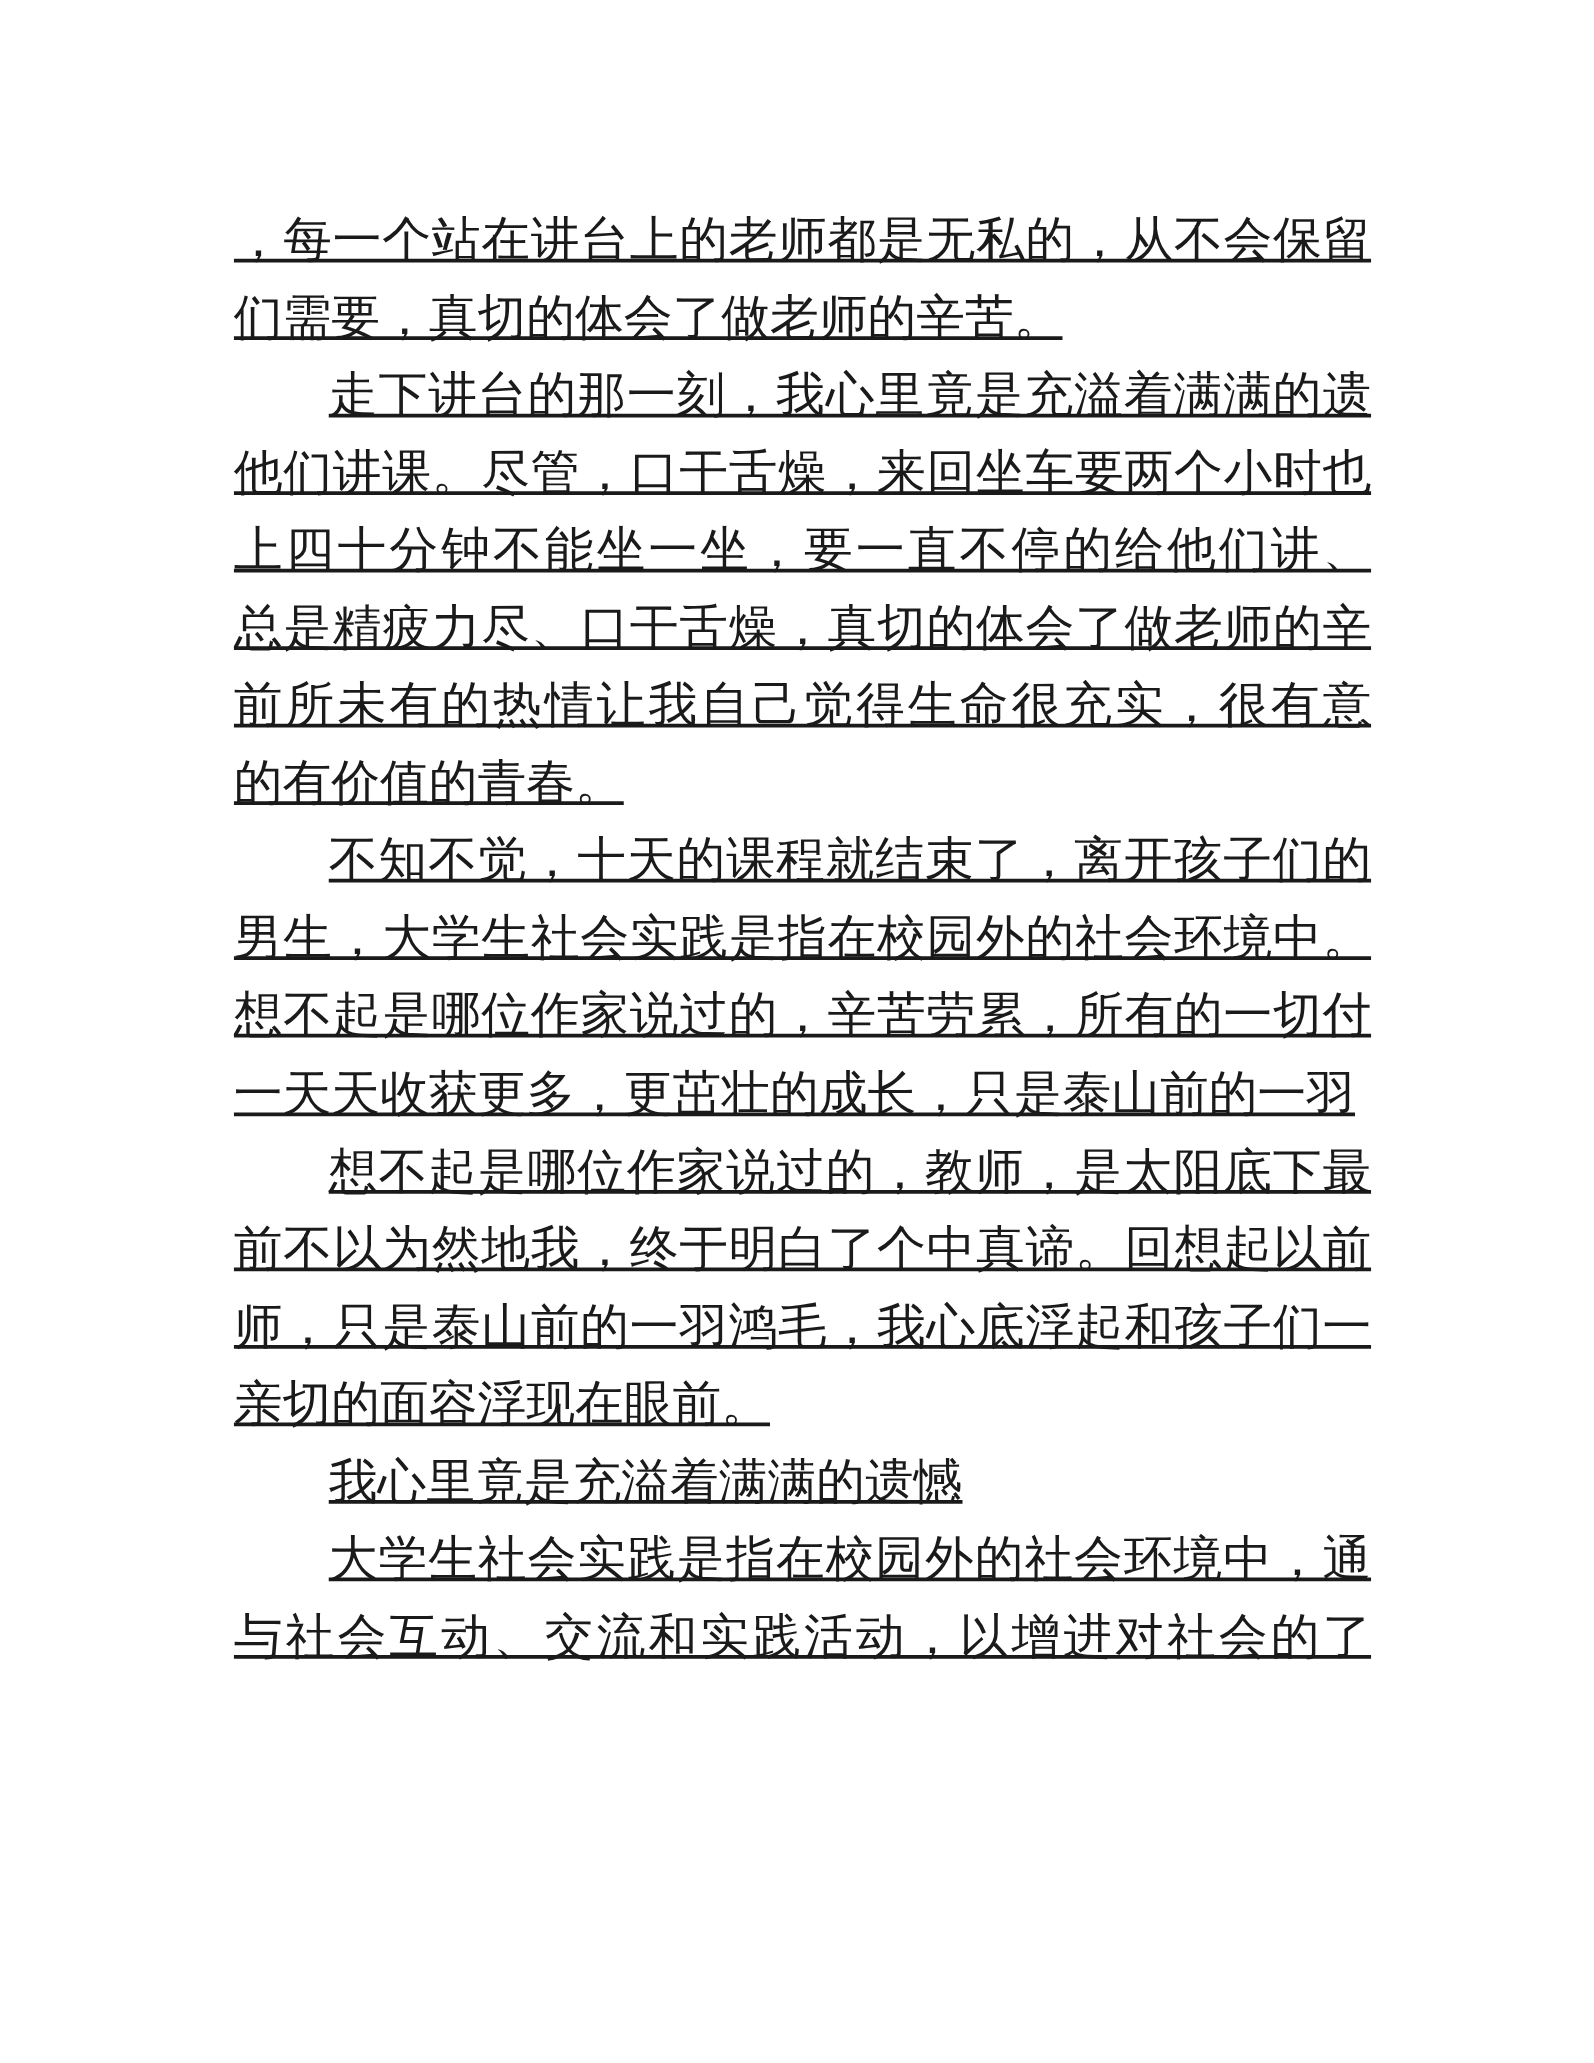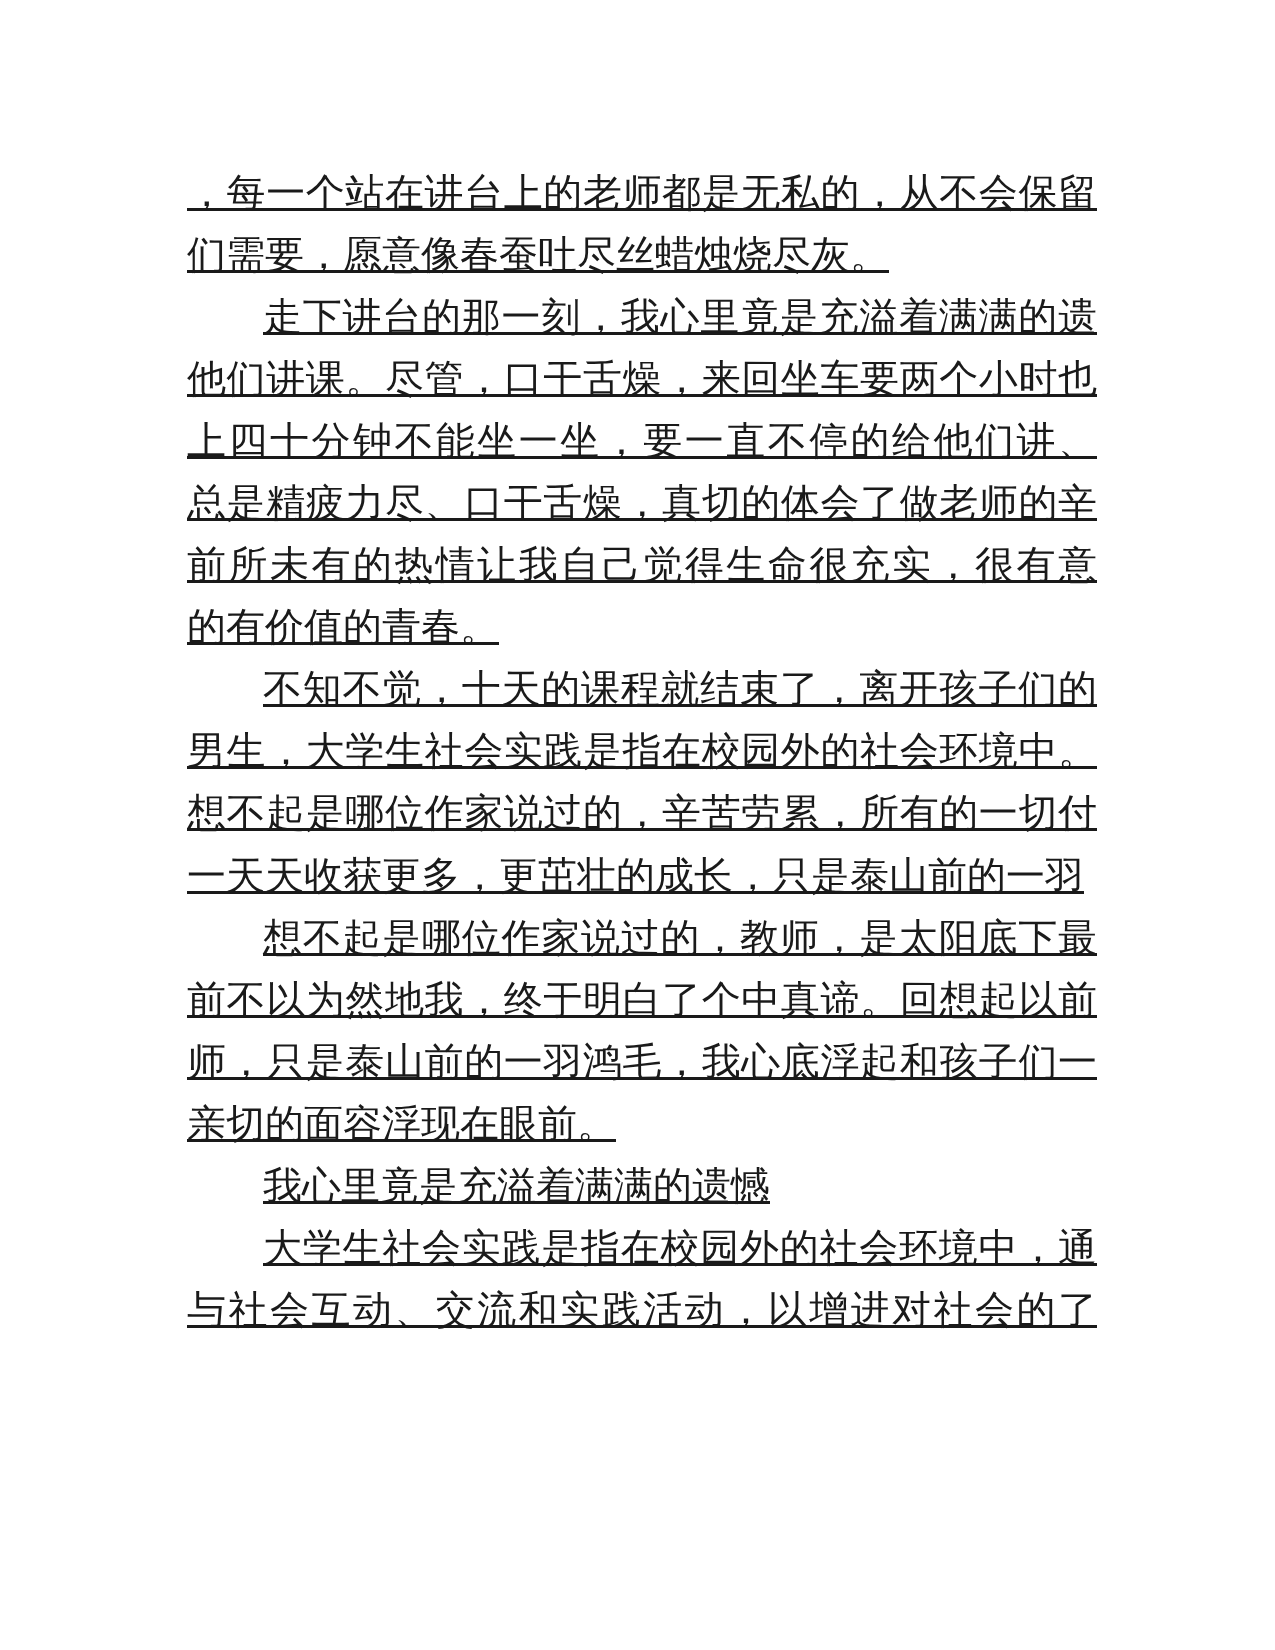--- a/index.html
+++ b/index.html
@@ -42,21 +42,21 @@
     padding-left: 76px;
   }
 </style>
 </head>
 <body>
 
 <div class="page">
   <div class="textblock">
       <div class="paragraph">
         <div class="line j">，每一个站在讲台上的老师都是无私的，从不会保留什么，只要学生</div>
-        <div class="line">们需要，愿意像春蚕吐尽丝蜡烛烧尽灰。</div>
+        <div class="line">们需要，真切的体会了做老师的辛苦。</div>
       </div>
       <div class="paragraph">
         <div class="line j ind">走下讲台的那一刻，我心里竟是充溢着满满的遗憾，好想再次给</div>
         <div class="line j">他们讲课。尽管，口干舌燥，来回坐车要两个小时也很累，站在讲台</div>
         <div class="line j">上四十分钟不能坐一坐，要一直不停的给他们讲、说、写，回来之后</div>
         <div class="line j">总是精疲力尽、口干舌燥，真切的体会了做老师的辛苦，但是，这种</div>
         <div class="line j">前所未有的热情让我自己觉得生命很充实，很有意义，这，才是真正</div>
         <div class="line">的有价值的青春。</div>
       </div>
       <div class="paragraph">

